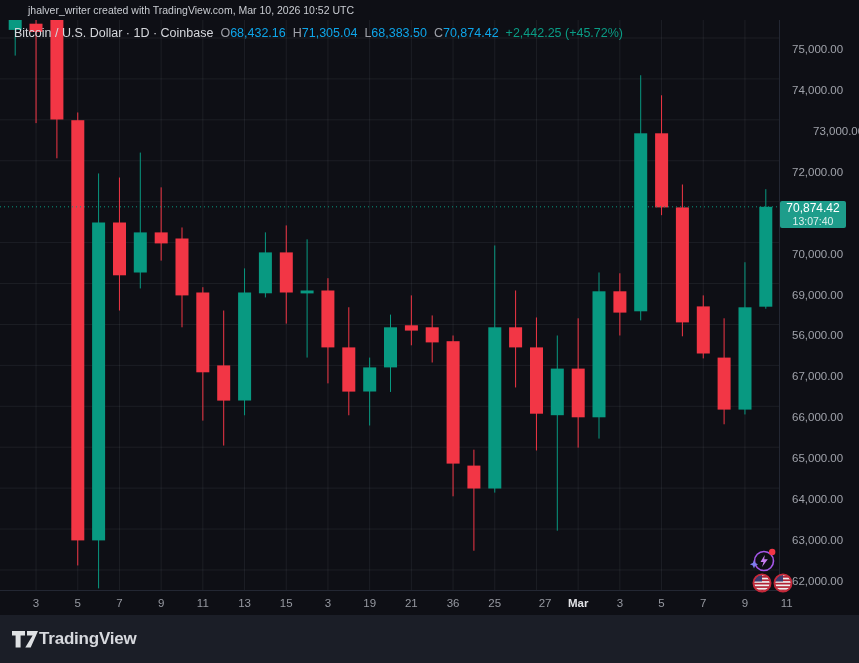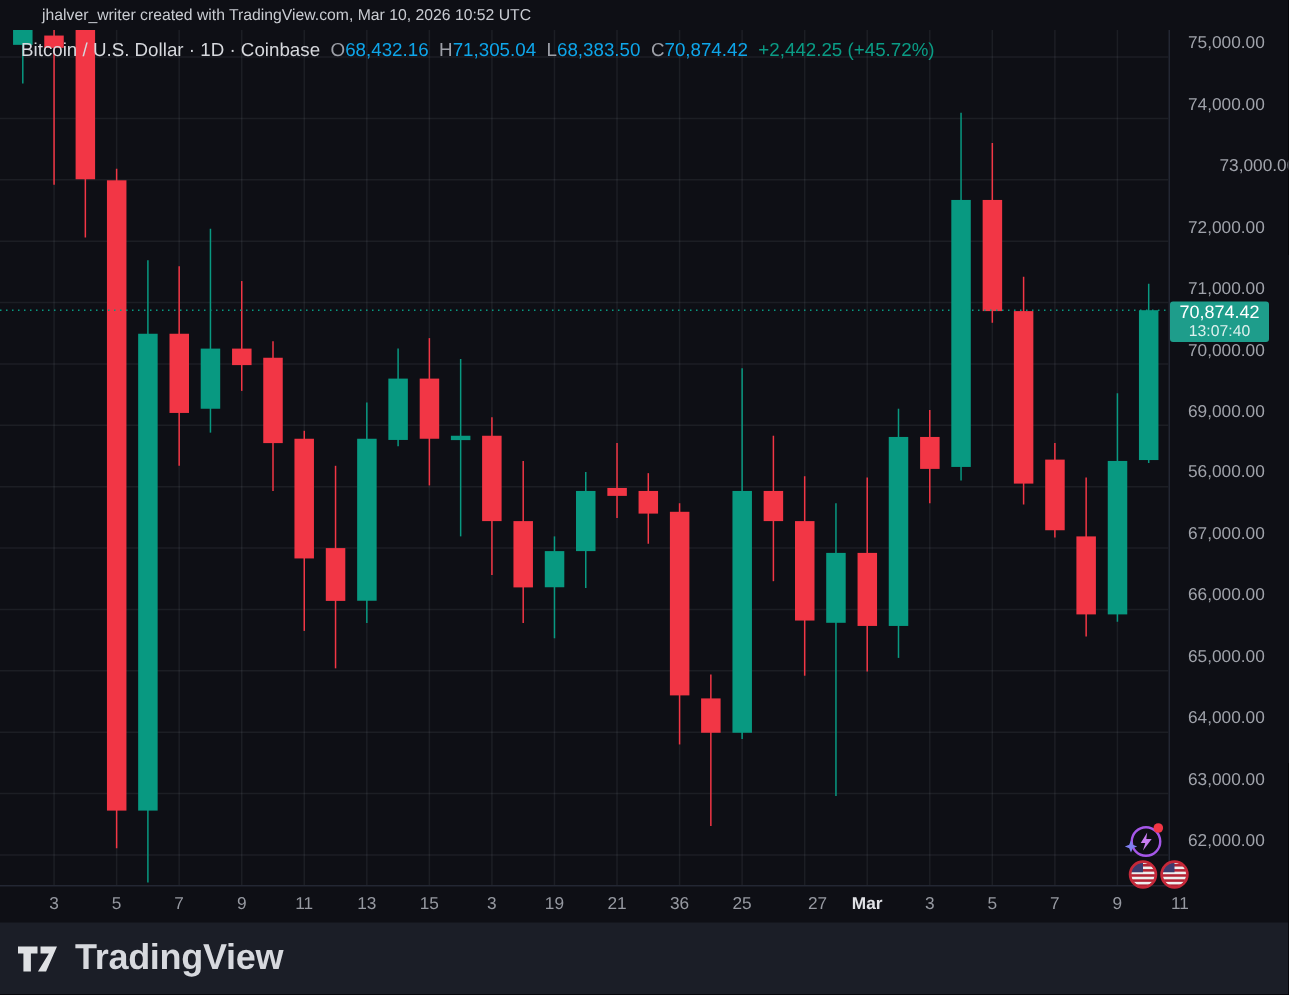--- a/index.html
+++ b/index.html
@@ -6,35 +6,35 @@
   .app{position:relative;width:859px;height:663px;background:#0e0f15;overflow:hidden;
        font-family:"Liberation Sans",sans-serif;-webkit-font-smoothing:antialiased;}
   .attribution{position:absolute;top:0;left:0;width:859px;height:20px;background:#0e0f15;
        color:#c9ccd2;font-size:10.5px;line-height:20px;padding-left:28px;z-index:6;box-sizing:border-box;}
   .plot{position:absolute;left:0;top:0;z-index:1;}
   .grid{stroke:rgba(160,166,180,0.10);stroke-width:1;}
   .legend{position:absolute;left:14px;top:26px;z-index:5;font-size:12.5px;color:#d6d8dd;white-space:nowrap;}
   .legend .k{color:#9da0a8;margin-left:7px;}
   .legend .v{color:#0ea5e9;}
   .legend .chg{color:#0a9c85;margin-left:7px;}
-  .price-axis{position:absolute;left:779px;top:12px;width:60px;height:571px;z-index:2;}
+  .price-axis{position:absolute;left:779px;top:32px;width:60px;height:571px;z-index:2;}
   .plabel{position:absolute;left:13px;font-size:11.5px;color:#a0a3ab;white-space:nowrap;}
   .time-axis{position:absolute;left:0;top:590px;width:859px;height:25px;z-index:2;}
   .tlabel{position:absolute;top:7px;width:30px;text-align:center;font-size:11.5px;color:#9699a1;}
   .tlabel.major{color:#e0e1e5;font-weight:700;}
   .v-sep{position:absolute;left:779px;top:20px;width:1px;height:571px;background:#232733;z-index:1;}
   .h-sep{position:absolute;left:0;top:590px;width:779px;height:1px;background:#232733;z-index:1;}
   .badge{position:absolute;left:780px;width:66px;height:27px;z-index:4;border-radius:2px;
        text-align:center;color:#fff;padding-top:1px;box-sizing:border-box;}
   .badge .bp{font-size:12px;line-height:13px;}
   .badge .bt{font-size:10.5px;line-height:12px;color:rgba(255,255,255,0.85);}
   .icon{position:absolute;z-index:5;}
   .footer{position:absolute;left:0;top:615px;width:859px;height:48px;background:#1b1e27;z-index:6;
        display:flex;align-items:center;padding-left:11px;box-sizing:border-box;}
-  .brand{color:#d7d9de;font-size:24px;font-weight:700;margin-left:11px;letter-spacing:-0.2px;}
+  .brand{color:#d7d9de;font-size:17px;font-weight:700;margin-left:0;letter-spacing:-0.2px;}
 </style>
 </head>
 <body>
 
 <div class="app">
 
   <div class="attribution">
     <span>jhalver_writer created with TradingView.com, Mar 10, 2026 10:52 UTC</span>
   </div>
 

